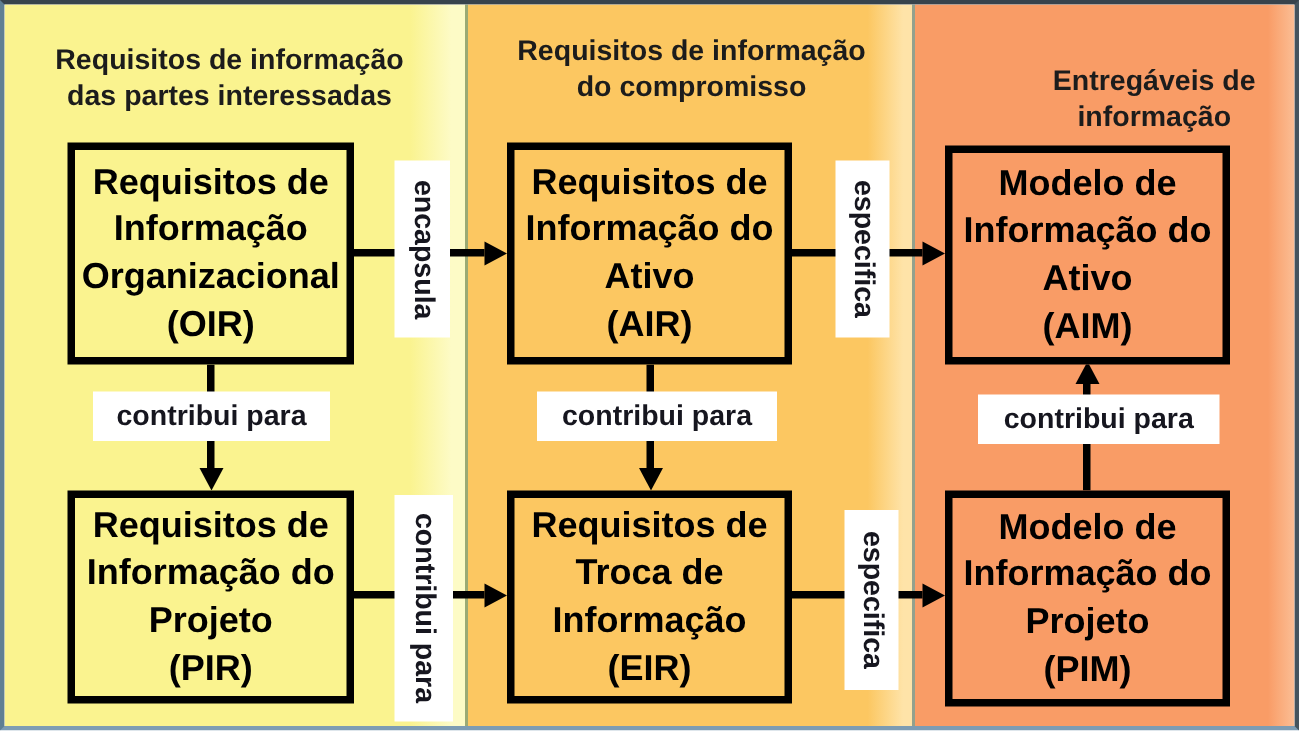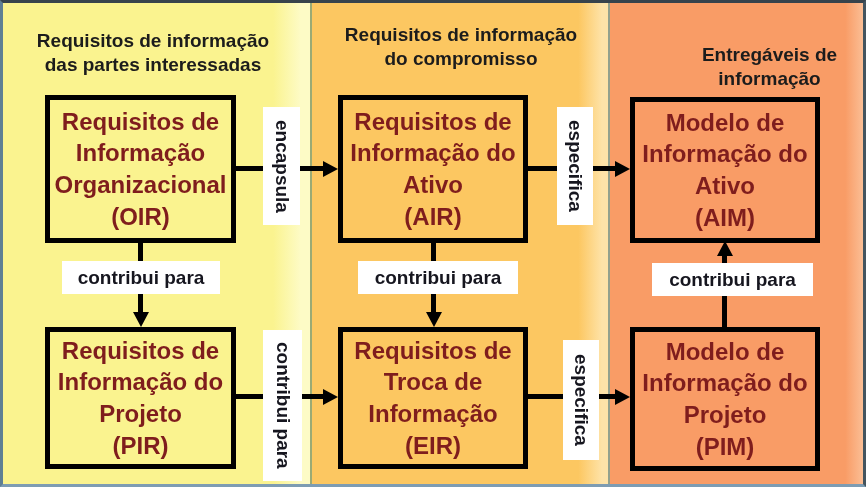--- a/index.html
+++ b/index.html
@@ -39,21 +39,21 @@
   }
   .hdr-stakeholders{left:10px;top:26px;width:280px;}
   .hdr-appointment{left:319px;top:20px;width:278px;}
   .hdr-deliverables{left:650px;top:40px;width:233px;}
   
   .node{
     position:absolute;box-sizing:border-box;
     border:5px solid var(--box-border,#000);
     display:flex;align-items:center;justify-content:center;
     text-align:center;white-space:pre-line;
-    font-size:24px;line-height:1.32;color:#7f1d1d;
+    font-size:24px;line-height:1.32;color:#000000;
   }
   .node-yellow{background:var(--panel-stakeholders,#FAF38F);}
   .node-orange{background:var(--panel-appointment,#FCC761);}
   .node-salmon{background:var(--panel-deliverables,#F99C66);}
   .node-oir{left:42px;top:92px;width:191px;height:148px;}
   .node-pir{left:42px;top:324px;width:191px;height:142px;}
   .node-air{left:335px;top:92px;width:190px;height:148px;}
   .node-eir{left:335px;top:324px;width:190px;height:142px;}
   .node-aim{left:627px;top:94px;width:190px;height:146px;}
   .node-pim{left:627px;top:324px;width:190px;height:144px;}

